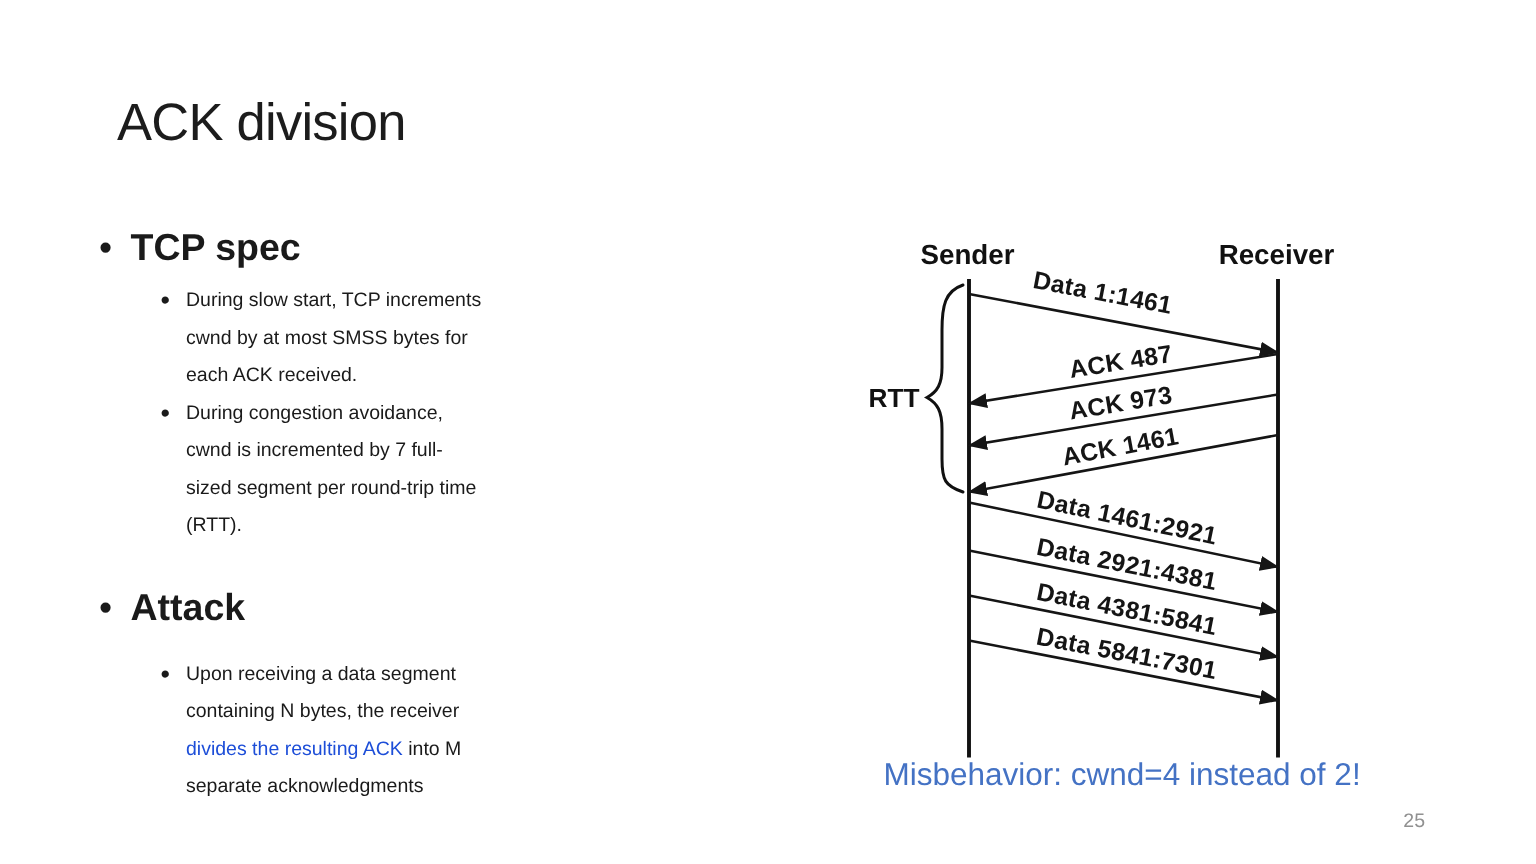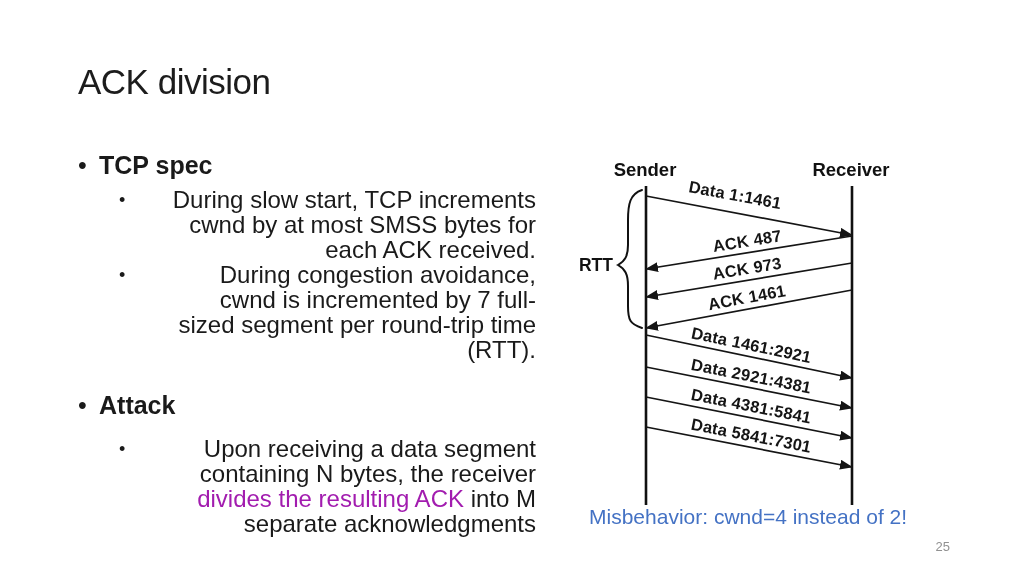--- a/index.html
+++ b/index.html
@@ -5,35 +5,35 @@
 <style>
   html,body { margin:0; padding:0; background:#e9e9e9; }
   .slide {
     position:relative; width:1024px; height:576px; background:#ffffff;
     overflow:hidden; font-family:Liberation Sans, sans-serif; color:#1a1a1a;
   }
   .title {
     position:absolute; left:78px; top:62px; margin:0;
     font-size:35px; line-height:40px; font-weight:400; letter-spacing:-0.5px; color:#1c1c1c;
   }
-  .content { position:absolute; left:78px; top:150px; width:440px; }
+  .content { position:absolute; left:66px; top:150px; width:440px; }
   .l1 {
     position:relative; padding-left:21px; font-size:25px; line-height:30px;
     font-weight:700; color:#1a1a1a;
   }
   .l1::before { content:"•"; position:absolute; left:0; top:0; font-weight:400; }
   .l2 {
-    position:relative; padding-left:58px; font-size:24px; line-height:25px;
-    font-weight:400; white-space:pre-line; color:#1a1a1a; width:400px;text-align:right;
+    position:relative; padding-left:58px; font-size:13px; line-height:25px;
+    font-weight:400; white-space:pre-line; color:#1a1a1a; width:400px;
   }
   .l2::before { content:"•"; position:absolute; left:41px; top:1px; font-size:18px; }
   .gap-sub   { margin-top:7px; }
   .gap-group { margin-top:28px; }
   .gap-sub2  { margin-top:16px; }
-  .red-em { color:#a21caf; }
+  .red-em { color:#1d4ed8; }
 
   .diagram { position:absolute; left:575px; top:148px; width:340px; height:362px; }
   .lifeline { stroke:#111; stroke-width:2.6; }
   .endpoint { font-size:18.5px; font-weight:700; fill:#111; text-anchor:middle; }
   .rtt { font-size:17.5px; font-weight:700; fill:#111; text-anchor:end; }
   .brace { fill:none; stroke:#111; stroke-width:2; stroke-linecap:round; }
   .arrow-line { stroke:#151515; stroke-width:1.7; }
   .msg { font-size:16.5px; font-weight:600; fill:#151515; text-anchor:middle; letter-spacing:0.2px; }
 
   .caption {

